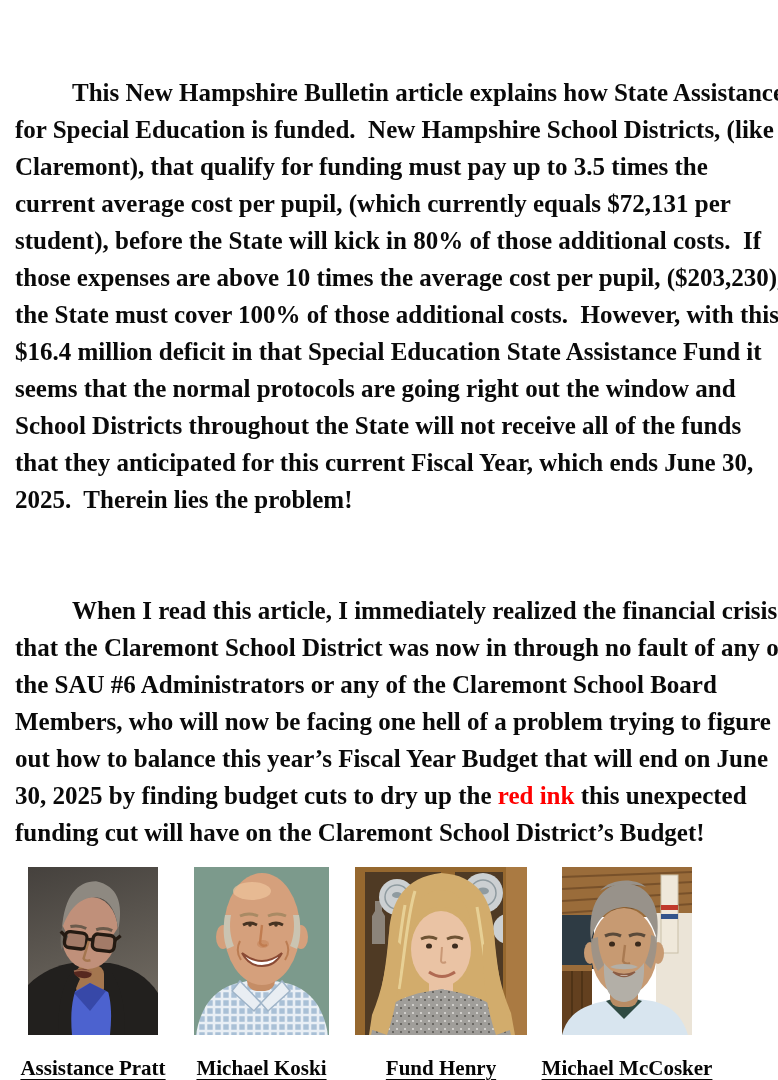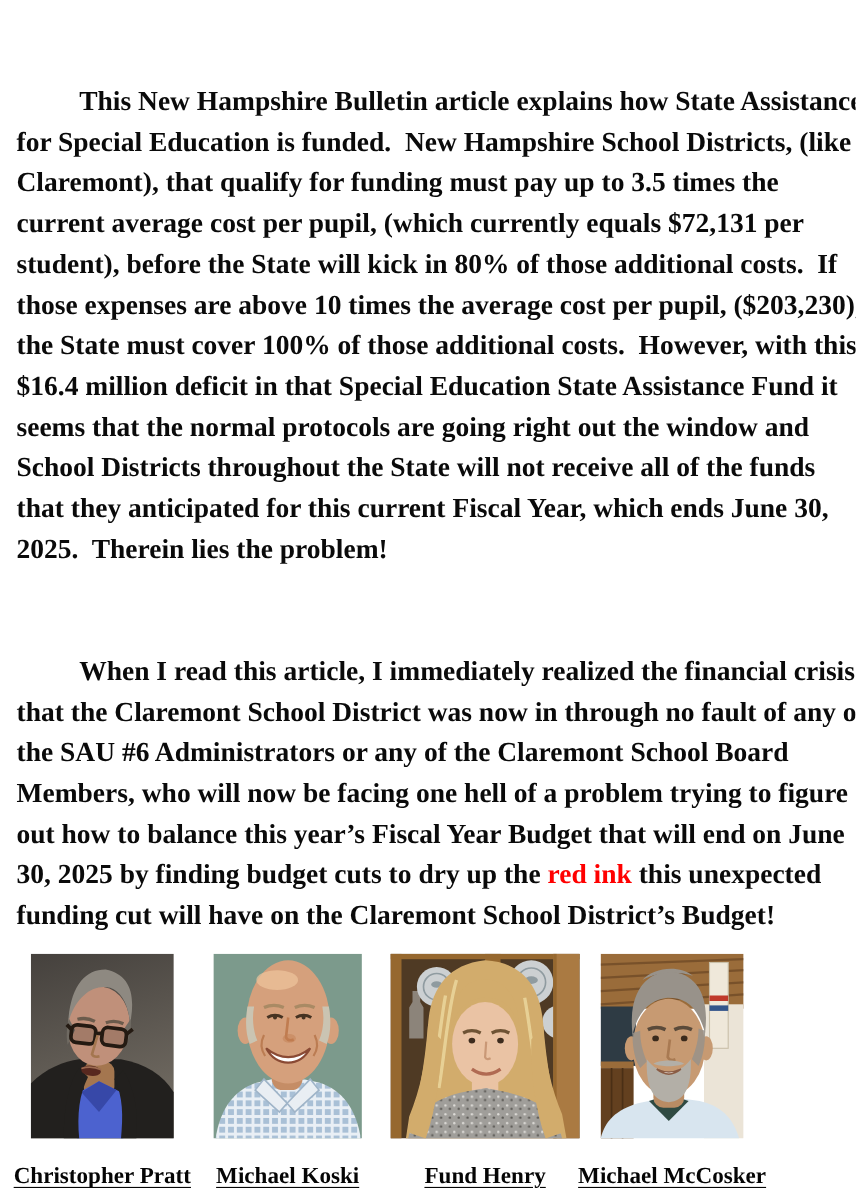--- a/index.html
+++ b/index.html
@@ -40,21 +40,21 @@
     font-size: 21px;
     color: #050505;
     white-space: nowrap;
     text-decoration: underline;
     text-decoration-thickness: 2px;
     text-underline-offset: 4px;
   }
   #fig-pratt    { left: 28px;  top: 867px; width: 130px; }
   #fig-koski    { left: 185px; top: 867px; width: 153px; }
   #fig-henry    { left: 355px; top: 867px; width: 172px; }
-  #fig-mccosker { left: 548px; top: 867px; width: 126px; }
+  #fig-mccosker { left: 564px; top: 867px; width: 126px; }
 </style>
 </head>
 <body>
 
 <div class="page">
 
   <div class="body-text">
     <p class="para"><span>This New Hampshire Bulletin article explains how State Assistance for Special Education is funded.  New Hampshire School Districts, (like Claremont), that qualify for funding must pay up to 3.5 times the current average cost per pupil, (which currently equals $72,131 per student), before the State will kick in 80% of those additional costs.  If those expenses are above 10 times the average cost per pupil, ($203,230), the State must cover 100% of those additional costs.  However, with this $16.4 million deficit in that Special Education State Assistance Fund it seems that the normal protocols are going right out the window and School Districts throughout the State will not receive all of the funds that they anticipated for this current Fiscal Year, which ends June 30, 2025.  Therein lies the problem!</span></p>
     <p class="para"><span>When I read this article, I immediately realized the financial crisis that the Claremont School District was now in through no fault of any of the SAU #6 Administrators or any of the Claremont School Board Members, who will now be facing one hell of a problem trying to figure out how to balance this year’s Fiscal Year Budget that will end on June 30, 2025 by finding budget cuts to dry up the </span><span style="color: rgb(255, 0, 0);">red ink</span><span> this unexpected funding cut will have on the Claremont School District’s Budget!</span></p>
   </div>
@@ -95,21 +95,21 @@
             <path d="M38,72 L33,68 M88,70 L93,65" fill="none"></path>
           </g>
 
           <path d="M62,74 L59,92 Q61,95 66,93" style="stroke:var(--skin-shadow)" stroke-width="2.4" fill="none"></path>
 
           <ellipse cx="60" cy="107" rx="9" ry="4.6" style="fill:var(--mouth)"></ellipse>
           <path d="M51,106 Q60,102 69,105" stroke="#9c6a50" stroke-width="1.6" fill="none"></path>
         </g>
       </svg>
     </div>
-    <figcaption class="person-name">Christopher Pratt</figcaption>
+    <figcaption class="person-name">Assistance Pratt</figcaption>
   </figure>
 
   <figure class="person" id="fig-koski" style="--bg: #7c9a8c; --skin: #d5a07c; --skin-hi: #eec49d; --hair: #cac4b2; --shirt: #a9c0d6; --check: #ffffff; --smile: #8a4a34; --teeth: #ffffff; --eyes: #463322; --nose: #c07c50;">
     <div class="photo">
       <svg width="135" height="168" viewBox="0 0 135 168">
         <defs>
           <pattern id="p2gingham" width="8" height="8" patternUnits="userSpaceOnUse">
             <rect width="8" height="8" style="fill:var(--shirt)"></rect>
             <path d="M0,4 H8 M4,0 V8" style="stroke:var(--check)" stroke-width="2.6" opacity="0.75"></path>
           </pattern>

